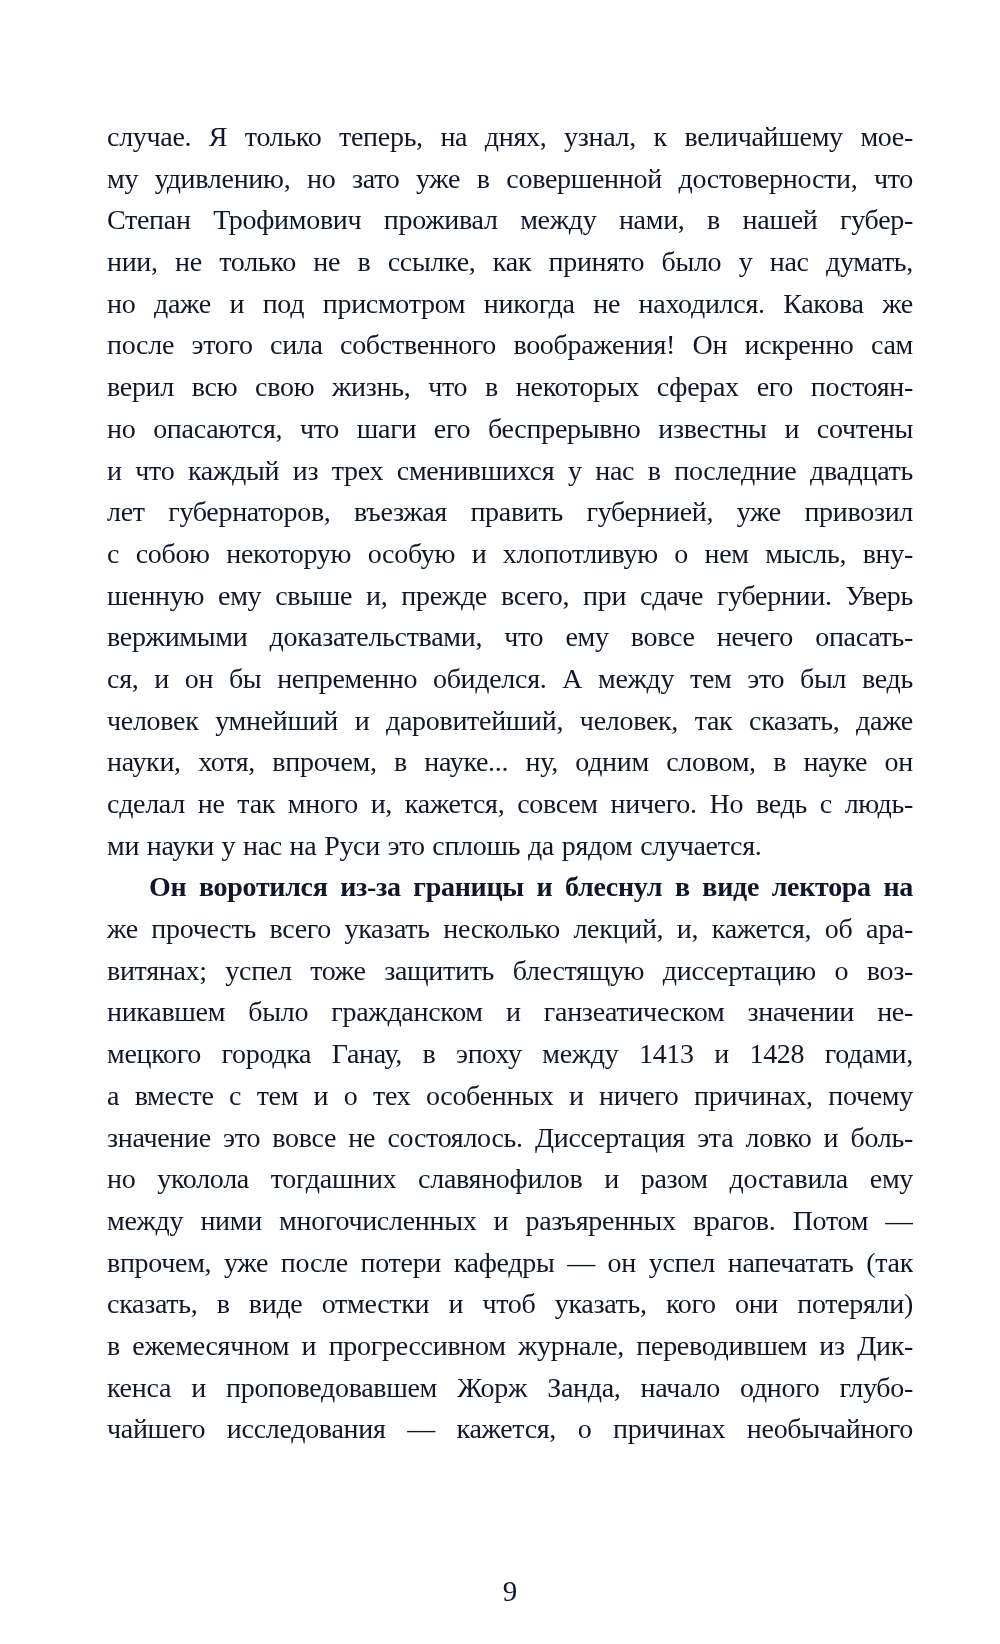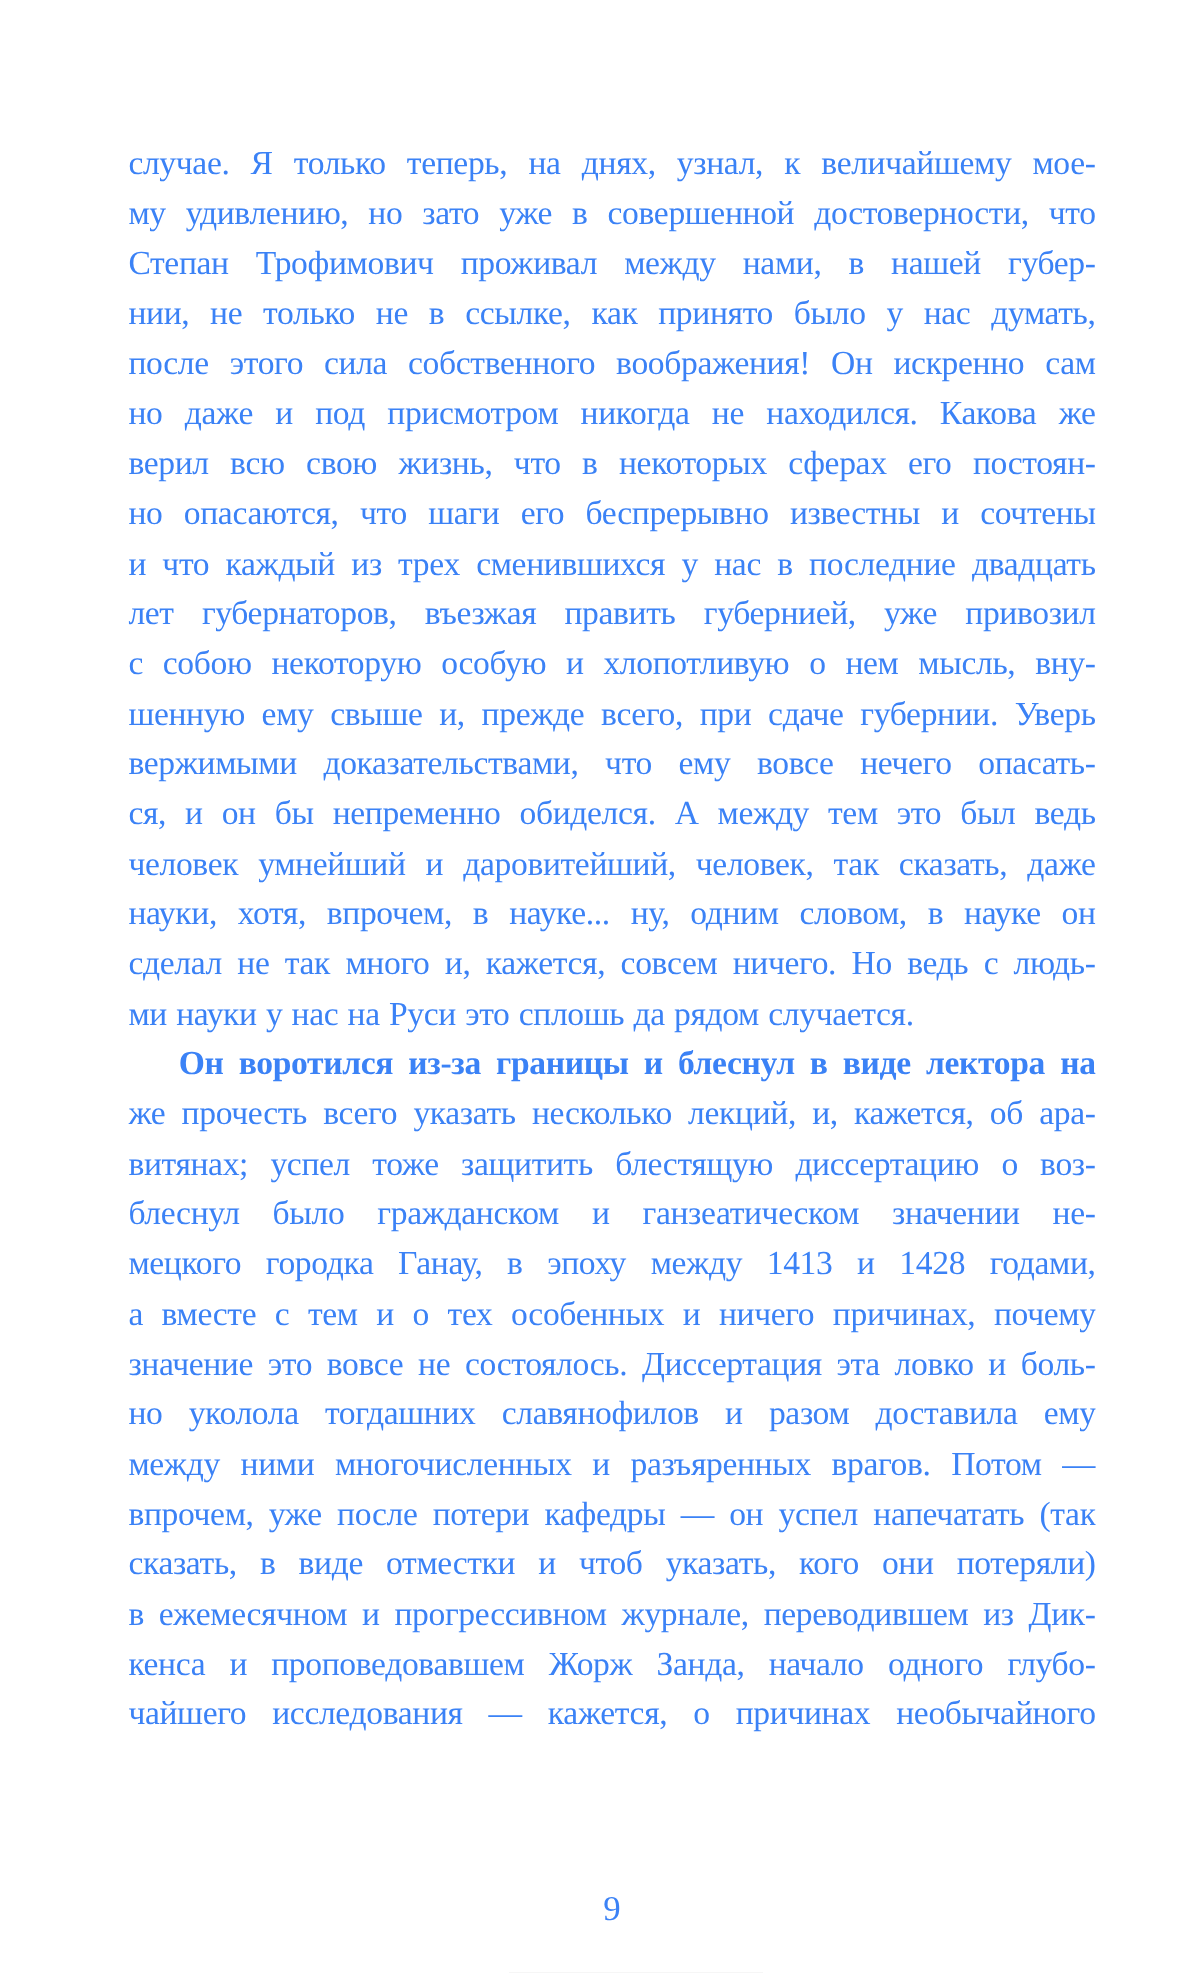--- a/index.html
+++ b/index.html
@@ -4,21 +4,21 @@
 <style>
   * { margin: 0; padding: 0; box-sizing: border-box; }
   html, body { background: #e8e8e8; }
   .page {
     position: relative;
     width: 1000px;
     height: 1644px;
     background: #ffffff;
     overflow: hidden;
     font-family: "Liberation Serif", "DejaVu Serif", serif;
-    color: #3b82f6;
+    color: #0f172a;
   }
   .text-block {
     position: absolute;
     left: 107px;
     top: 116px;
     width: 806px;
   }
   .line {
     font-size: 28px;
     line-height: 41.7px;
@@ -50,38 +50,38 @@
 </style>
 </head>
 <body>
 
 <div class="page">
   <div class="text-block">
       <div class="line">случае. Я только теперь, на днях, узнал, к величайшему мое-</div>
       <div class="line">му удивлению, но зато уже в совершенной достоверности, что</div>
       <div class="line">Степан Трофимович проживал между нами, в нашей губер-</div>
       <div class="line">нии, не только не в ссылке, как принято было у нас думать,</div>
+      <div class="line">но даже и под присмотром никогда не находился. Какова же</div>
       <div class="line">после этого сила собственного воображения! Он искренно сам</div>
-      <div class="line">но даже и под присмотром никогда не находился. Какова же</div>
       <div class="line">верил всю свою жизнь, что в некоторых сферах его постоян-</div>
       <div class="line">но опасаются, что шаги его беспрерывно известны и сочтены</div>
       <div class="line">и что каждый из трех сменившихся у нас в последние двадцать</div>
       <div class="line">лет губернаторов, въезжая править губернией, уже привозил</div>
       <div class="line">с собою некоторую особую и хлопотливую о нем мысль, вну-</div>
       <div class="line">шенную ему свыше и, прежде всего, при сдаче губернии. Уверь</div>
       <div class="line">вержимыми доказательствами, что ему вовсе нечего опасать-</div>
       <div class="line">ся, и он бы непременно обиделся. А между тем это был ведь</div>
       <div class="line">человек умнейший и даровитейший, человек, так сказать, даже</div>
       <div class="line">науки, хотя, впрочем, в науке... ну, одним словом, в науке он</div>
       <div class="line">сделал не так много и, кажется, совсем ничего. Но ведь с людь-</div>
       <div class="line para-end">ми науки у нас на Руси это сплошь да рядом случается.</div>
       <div class="line indent">Он воротился из-за границы и блеснул в виде лектора на ка-</div>
       <div class="line">же прочесть всего указать несколько лекций, и, кажется, об ара-</div>
       <div class="line">витянах; успел тоже защитить блестящую диссертацию о воз-</div>
-      <div class="line">блеснул было гражданском и ганзеатическом значении не-</div>
+      <div class="line">никавшем было гражданском и ганзеатическом значении не-</div>
       <div class="line">мецкого городка Ганау, в эпоху между 1413 и 1428 годами,</div>
       <div class="line">а вместе с тем и о тех особенных и ничего причинах, почему</div>
       <div class="line">значение это вовсе не состоялось. Диссертация эта ловко и боль-</div>
       <div class="line">но уколола тогдашних славянофилов и разом доставила ему</div>
       <div class="line">между ними многочисленных и разъяренных врагов. Потом —</div>
       <div class="line">впрочем, уже после потери кафедры — он успел напечатать (так</div>
       <div class="line">сказать, в виде отместки и чтоб указать, кого они потеряли)</div>
       <div class="line">в ежемесячном и прогрессивном журнале, переводившем из Дик-</div>
       <div class="line">кенса и проповедовавшем Жорж Занда, начало одного глубо-</div>
       <div class="line">чайшего исследования — кажется, о причинах необычайного</div>

